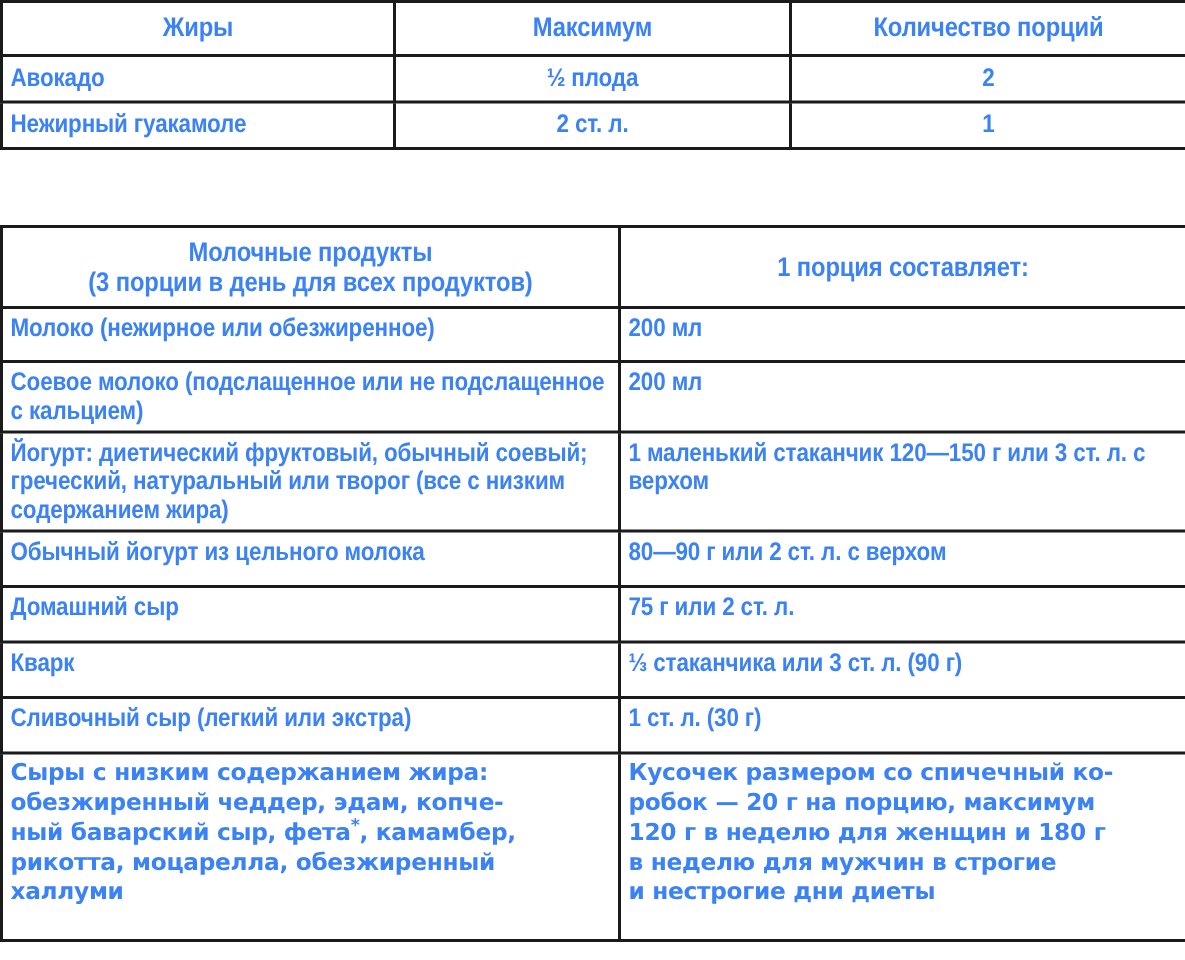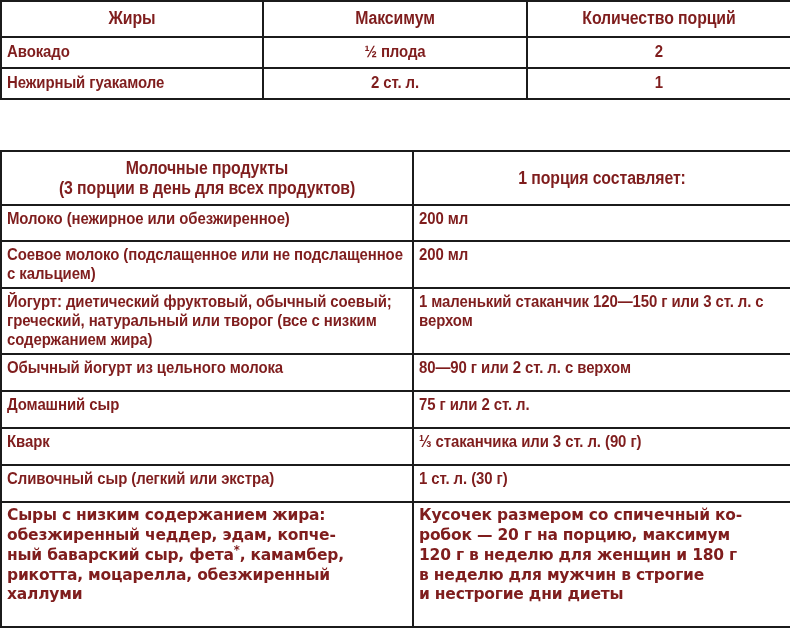--- a/index.html
+++ b/index.html
@@ -31,21 +31,21 @@
   }
   table.grid td,
   table.grid th {
     border: 2px solid #1b1b1b;
     padding: 2px 5px 3px 5px;
     vertical-align: middle;
     font-weight: bold;
     font-size: 17px;
     line-height: 1.12;
     letter-spacing: -0.1px;
-    color: #7f1d1d;
+    color: #3b82f6;
   }
 
   
   .cond {
     transform: scaleX(0.88);
     transform-origin: left center;
     display: block;
     white-space: nowrap;
   }
   .cond.center {

